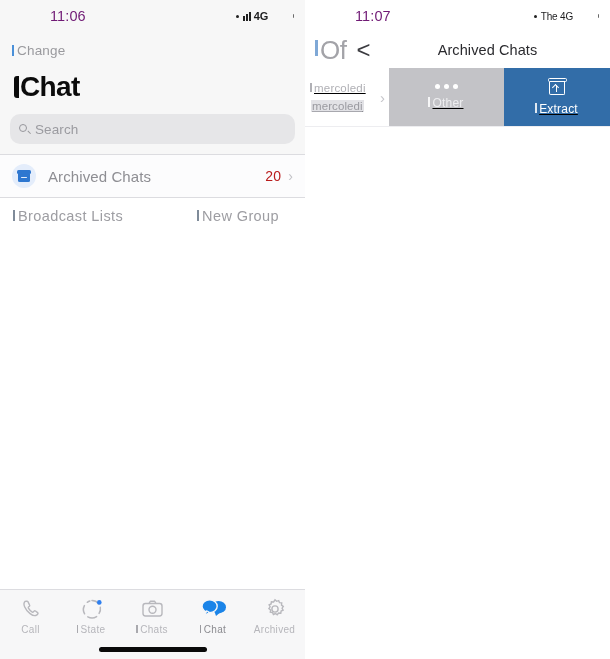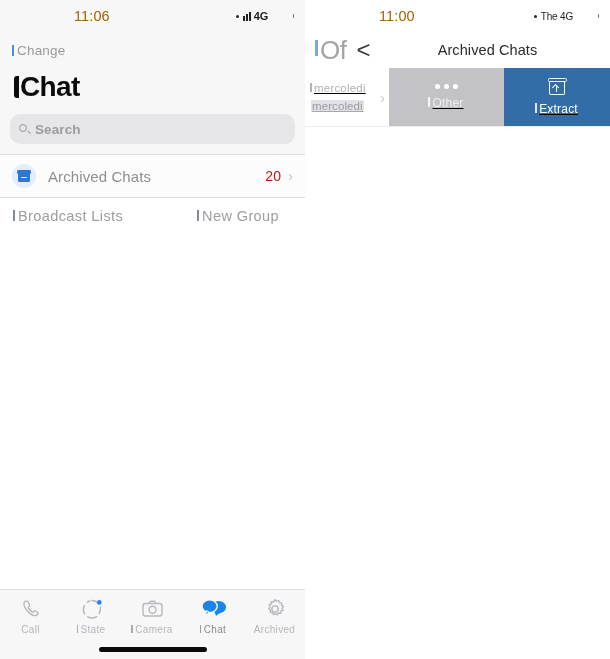--- a/index.html
+++ b/index.html
@@ -51,22 +51,22 @@
     justify-content: space-between;
     padding: 0 14px 0 18px;
     box-sizing: border-box;
     font-size: 14px;
     color: #1c1c1e;
     letter-spacing: 0.1px;
   }
   .statusbar .clock {
     font-size: 14.5px;
     font-weight: 400;
-    color: #a16207;
-    margin-left: 56px;
+    color: #701a75;
+    margin-left: 32px;
   }
   .status-right {
     display: flex;
     align-items: center;
     gap: 3px;
   }
   .sig-dot {
     width: 3px; height: 3px;
     border-radius: 50%;
     background: #222;
@@ -159,21 +159,21 @@
     content: "";
     position: absolute;
     left: 14px; top: 8px;
     width: 5px; height: 22px;
     background: #0b0b0b;
     border-radius: 3px 0 0 3px;
   }
   .large-title span { padding-left: 6px; }
 
   
-  .search-wrap { padding: 0 10px 10px 10px; font-weight: bold; }
+  .search-wrap { padding: 0 10px 10px 10px; }
   .search-field {
     height: 30px;
     background: #e6e6e8;
     border-radius: 10px;
     display: flex;
     align-items: center;
     gap: 5px;
     padding: 0 9px;
     box-sizing: border-box;
   }
@@ -632,21 +632,21 @@
       </div>
 
       <div class="tab">
         <span class="ticon">
           <svg width="23" height="22" viewBox="0 0 23 22">
             <rect x="2" y="5.5" width="19" height="12.5" rx="2.4" fill="none" stroke="#b8b8bd" stroke-width="1.4"></rect>
             <path d="M8 5.5l1.3-2.2h4.4L15 5.5" fill="none" stroke="#b8b8bd" stroke-width="1.4" stroke-linejoin="round"></path>
             <circle cx="11.5" cy="11.8" r="3.5" fill="none" stroke="#b8b8bd" stroke-width="1.4"></circle>
           </svg>
         </span>
-        <span class="tlabel">Camera</span>
+        <span class="tlabel">Chats</span>
       </div>
 
       <div class="tab active">
         <span class="ticon">
           <svg width="26" height="22" viewBox="0 0 26 22">
             <ellipse cx="17.5" cy="9.2" rx="7.5" ry="6.2" fill="#1b84e8"></ellipse>
             <path d="M13.5 13.5l1.5 4.6 3.5-3.2z" fill="#1b84e8"></path>
             <ellipse cx="8.6" cy="8.2" rx="7.6" ry="6.4" fill="#1b84e8" stroke="#f7f7f8" stroke-width="1.4"></ellipse>
             <path d="M5.6 12.8l-1.6 4.9 4.3-3.4z" fill="#1b84e8" stroke="#f7f7f8" stroke-width="1.2" stroke-linejoin="round"></path>
           </svg>
@@ -666,21 +666,21 @@
         <span class="tlabel">Archived</span>
       </div>
     </div>
 
     <div class="home-indicator"></div>
   </div>
 
   <div class="panel-right">
 
     <div class="statusbar">
-      <div class="clock">11:00</div>
+      <div class="clock">11:07</div>
       <div class="status-right">
         <span class="sig-dot"></span>
         <span class="net-label thin">The 4G</span>
         <span class="battery flat"><span class="fill" style="width:19px"></span></span>
       </div>
     </div>
 
     <div class="navbar-right">
       <span class="of-text">Of</span>
       <span class="back-chev">&lt;</span>

